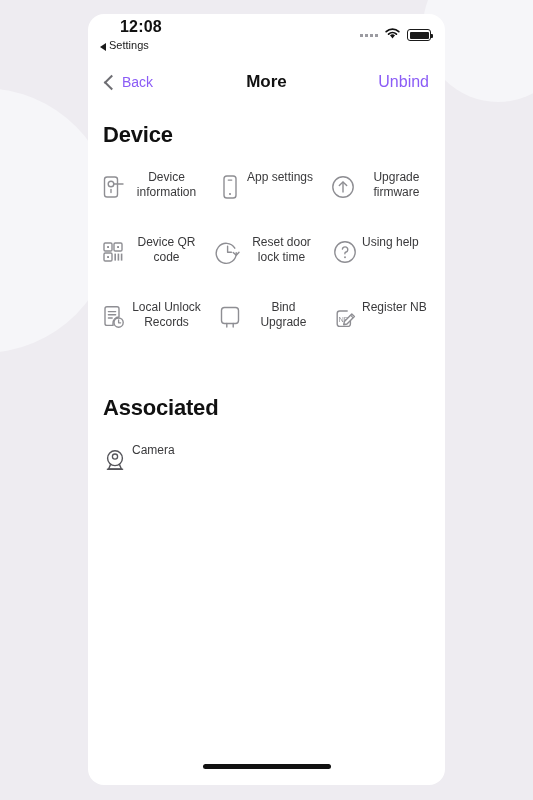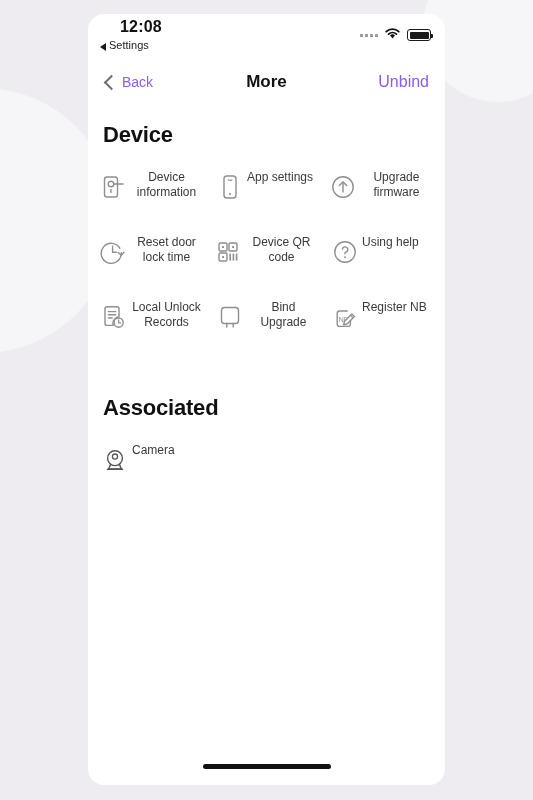--- a/index.html
+++ b/index.html
@@ -292,48 +292,48 @@
             <line x1="15" y1="20" x2="15" y2="10.2" stroke="#8e8e93" stroke-width="1.4" stroke-linecap="round"></line>
             <polyline points="11.3,13.6 15,9.9 18.7,13.6" fill="none" stroke="#8e8e93" stroke-width="1.4" stroke-linecap="round" stroke-linejoin="round"></polyline>
           </svg>
         </span>
         <span class="grid-label">Upgrade firmware</span>
       </div>
 
       <div class="grid-item">
         <span class="grid-icon">
           <svg width="30" height="30" viewBox="0 0 30 30">
-            <path d="M21.8 11.2 A10 10 0 1 0 23.2 15.8" fill="none" stroke="#8e8e93" stroke-width="1.4" stroke-linecap="round"></path>
-            <polyline points="20.2,15.4 23.3,18.3 26,15.2" fill="none" stroke="#8e8e93" stroke-width="1.4" stroke-linecap="round" stroke-linejoin="round"></polyline>
-            <polyline points="14.6,9.2 14.6,15.2 18.4,15.2" fill="none" stroke="#8e8e93" stroke-width="1.4" stroke-linecap="round" stroke-linejoin="round"></polyline>
-          </svg>
-        </span>
-        <span class="grid-label">Reset door lock time</span>
-      </div>
-
-      <div class="grid-item">
-        <span class="grid-icon">
-          <svg width="30" height="30" viewBox="0 0 30 30">
             <rect x="6" y="6" width="8" height="8" rx="1.2" fill="none" stroke="#8e8e93" stroke-width="1.4"></rect>
             <rect x="9.1" y="9.1" width="1.9" height="1.9" fill="#8e8e93"></rect>
             <rect x="16" y="6" width="8" height="8" rx="1.2" fill="none" stroke="#8e8e93" stroke-width="1.4"></rect>
             <rect x="19.1" y="9.1" width="1.9" height="1.9" fill="#8e8e93"></rect>
             <rect x="6" y="16" width="8" height="8" rx="1.2" fill="none" stroke="#8e8e93" stroke-width="1.4"></rect>
             <rect x="9.1" y="19.1" width="1.9" height="1.9" fill="#8e8e93"></rect>
             <rect x="16.4" y="16.6" width="1.6" height="7" fill="#8e8e93"></rect>
             <rect x="19.6" y="16.6" width="1.6" height="7" fill="#8e8e93"></rect>
             <rect x="22.8" y="16.6" width="1.6" height="7" fill="#8e8e93"></rect>
           </svg>
         </span>
         <span class="grid-label">Device QR code</span>
       </div>
 
       <div class="grid-item">
         <span class="grid-icon">
           <svg width="30" height="30" viewBox="0 0 30 30">
+            <path d="M21.8 11.2 A10 10 0 1 0 23.2 15.8" fill="none" stroke="#8e8e93" stroke-width="1.4" stroke-linecap="round"></path>
+            <polyline points="20.2,15.4 23.3,18.3 26,15.2" fill="none" stroke="#8e8e93" stroke-width="1.4" stroke-linecap="round" stroke-linejoin="round"></polyline>
+            <polyline points="14.6,9.2 14.6,15.2 18.4,15.2" fill="none" stroke="#8e8e93" stroke-width="1.4" stroke-linecap="round" stroke-linejoin="round"></polyline>
+          </svg>
+        </span>
+        <span class="grid-label">Reset door lock time</span>
+      </div>
+
+      <div class="grid-item">
+        <span class="grid-icon">
+          <svg width="30" height="30" viewBox="0 0 30 30">
             <circle cx="15" cy="15" r="10.2" fill="none" stroke="#8e8e93" stroke-width="1.4"></circle>
             <path d="M12.4 12.1 a2.7 2.7 0 1 1 3.1 3.1 c-.6.3-.6 1-.6 1.6" fill="none" stroke="#8e8e93" stroke-width="1.4" stroke-linecap="round"></path>
             <circle cx="15" cy="20.2" r=".95" fill="#8e8e93"></circle>
           </svg>
         </span>
         <span class="grid-label">Using help</span>
       </div>
 
       <div class="grid-item">
         <span class="grid-icon">

